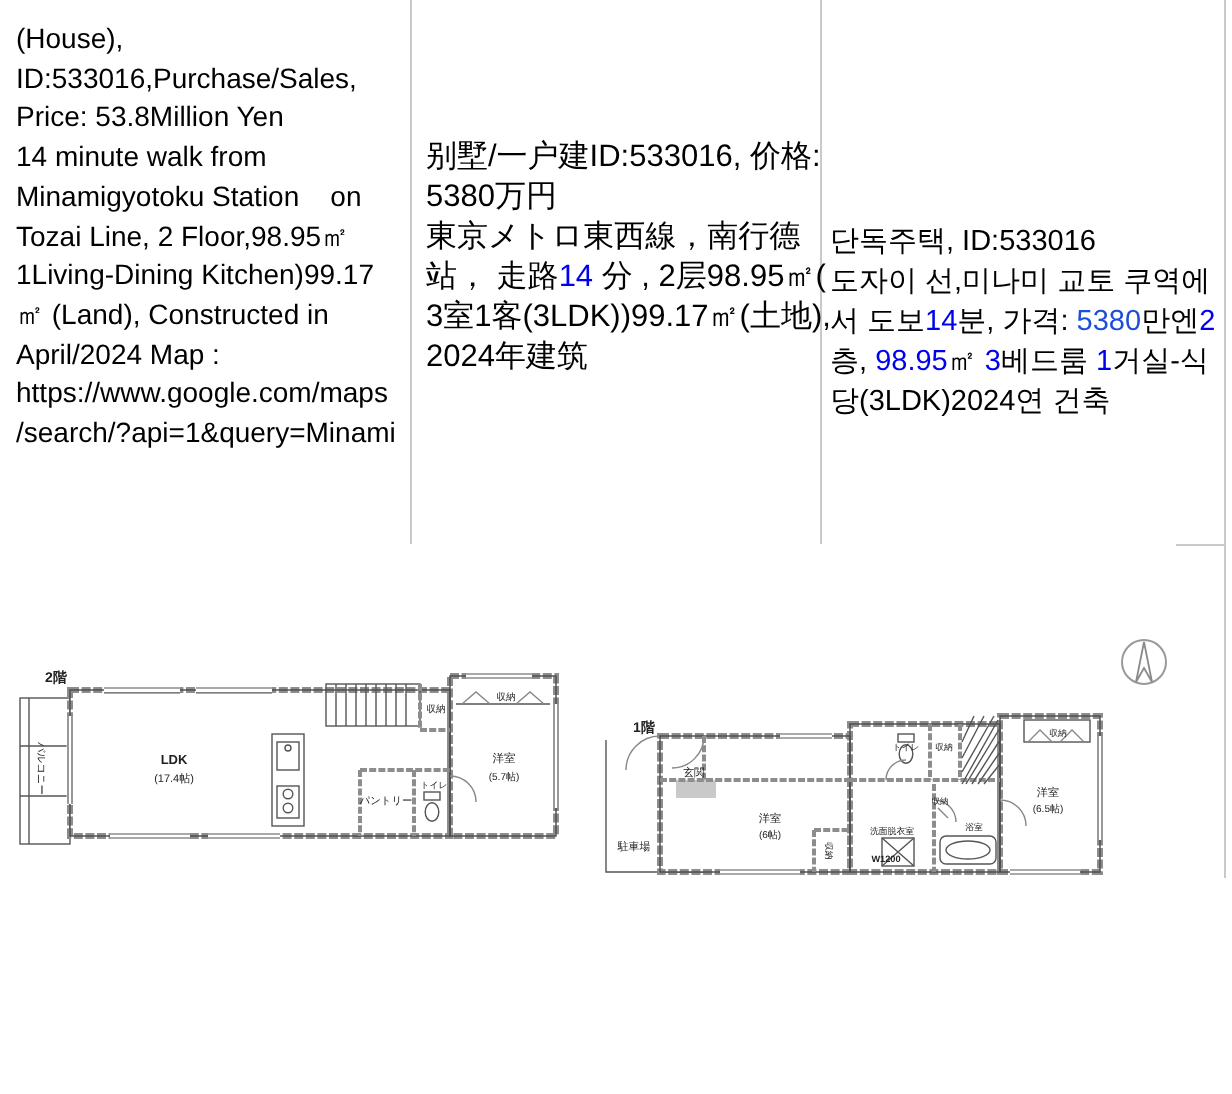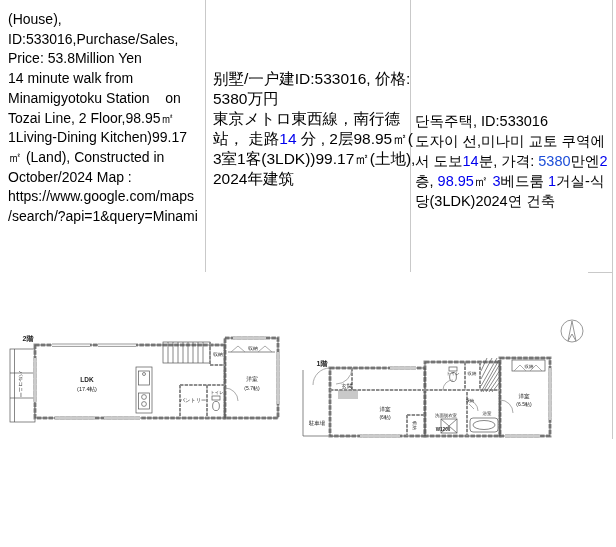--- a/index.html
+++ b/index.html
@@ -35,21 +35,21 @@
 
   <div id="cell-en" class="cell">
       <div class="tl"><span>(House),</span></div>
       <div class="tl"><span>ID:533016,Purchase/Sales,</span></div>
       <div class="tl"><span>Price: 53.8Million Yen</span></div>
       <div class="tl"><span>14 minute walk from</span></div>
       <div class="tl"><span>Minamigyotoku Station&nbsp;&nbsp;&nbsp; on</span></div>
       <div class="tl"><span>Tozai Line, 2 Floor,98.95㎡</span></div>
       <div class="tl"><span>1Living-Dining Kitchen)99.17</span></div>
       <div class="tl"><span>㎡ (Land), Constructed in</span></div>
-      <div class="tl"><span>October/2024 Map :</span></div>
+      <div class="tl"><span>April/2024 Map :</span></div>
       <div class="tl"><span>https://www.google.com/maps</span></div>
       <div class="tl"><span>/search/?api=1&amp;query=Minami</span></div>
     </div>
   <div id="cell-zh" class="cell">
       <div class="tl"><span>别墅/一户建ID:533016, 价格:</span></div>
       <div class="tl"><span>5380万円</span></div>
       <div class="tl"><span>東京メトロ東西線，南行德</span></div>
       <div class="tl"><span>站，&nbsp;走路</span><span style="color: rgb(0, 0, 238);">14</span><span> 分 , 2层98.95㎡(</span></div>
       <div class="tl"><span>3室1客(3LDK))99.17㎡(土地),</span></div>
       <div class="tl"><span>2024年建筑</span></div>

